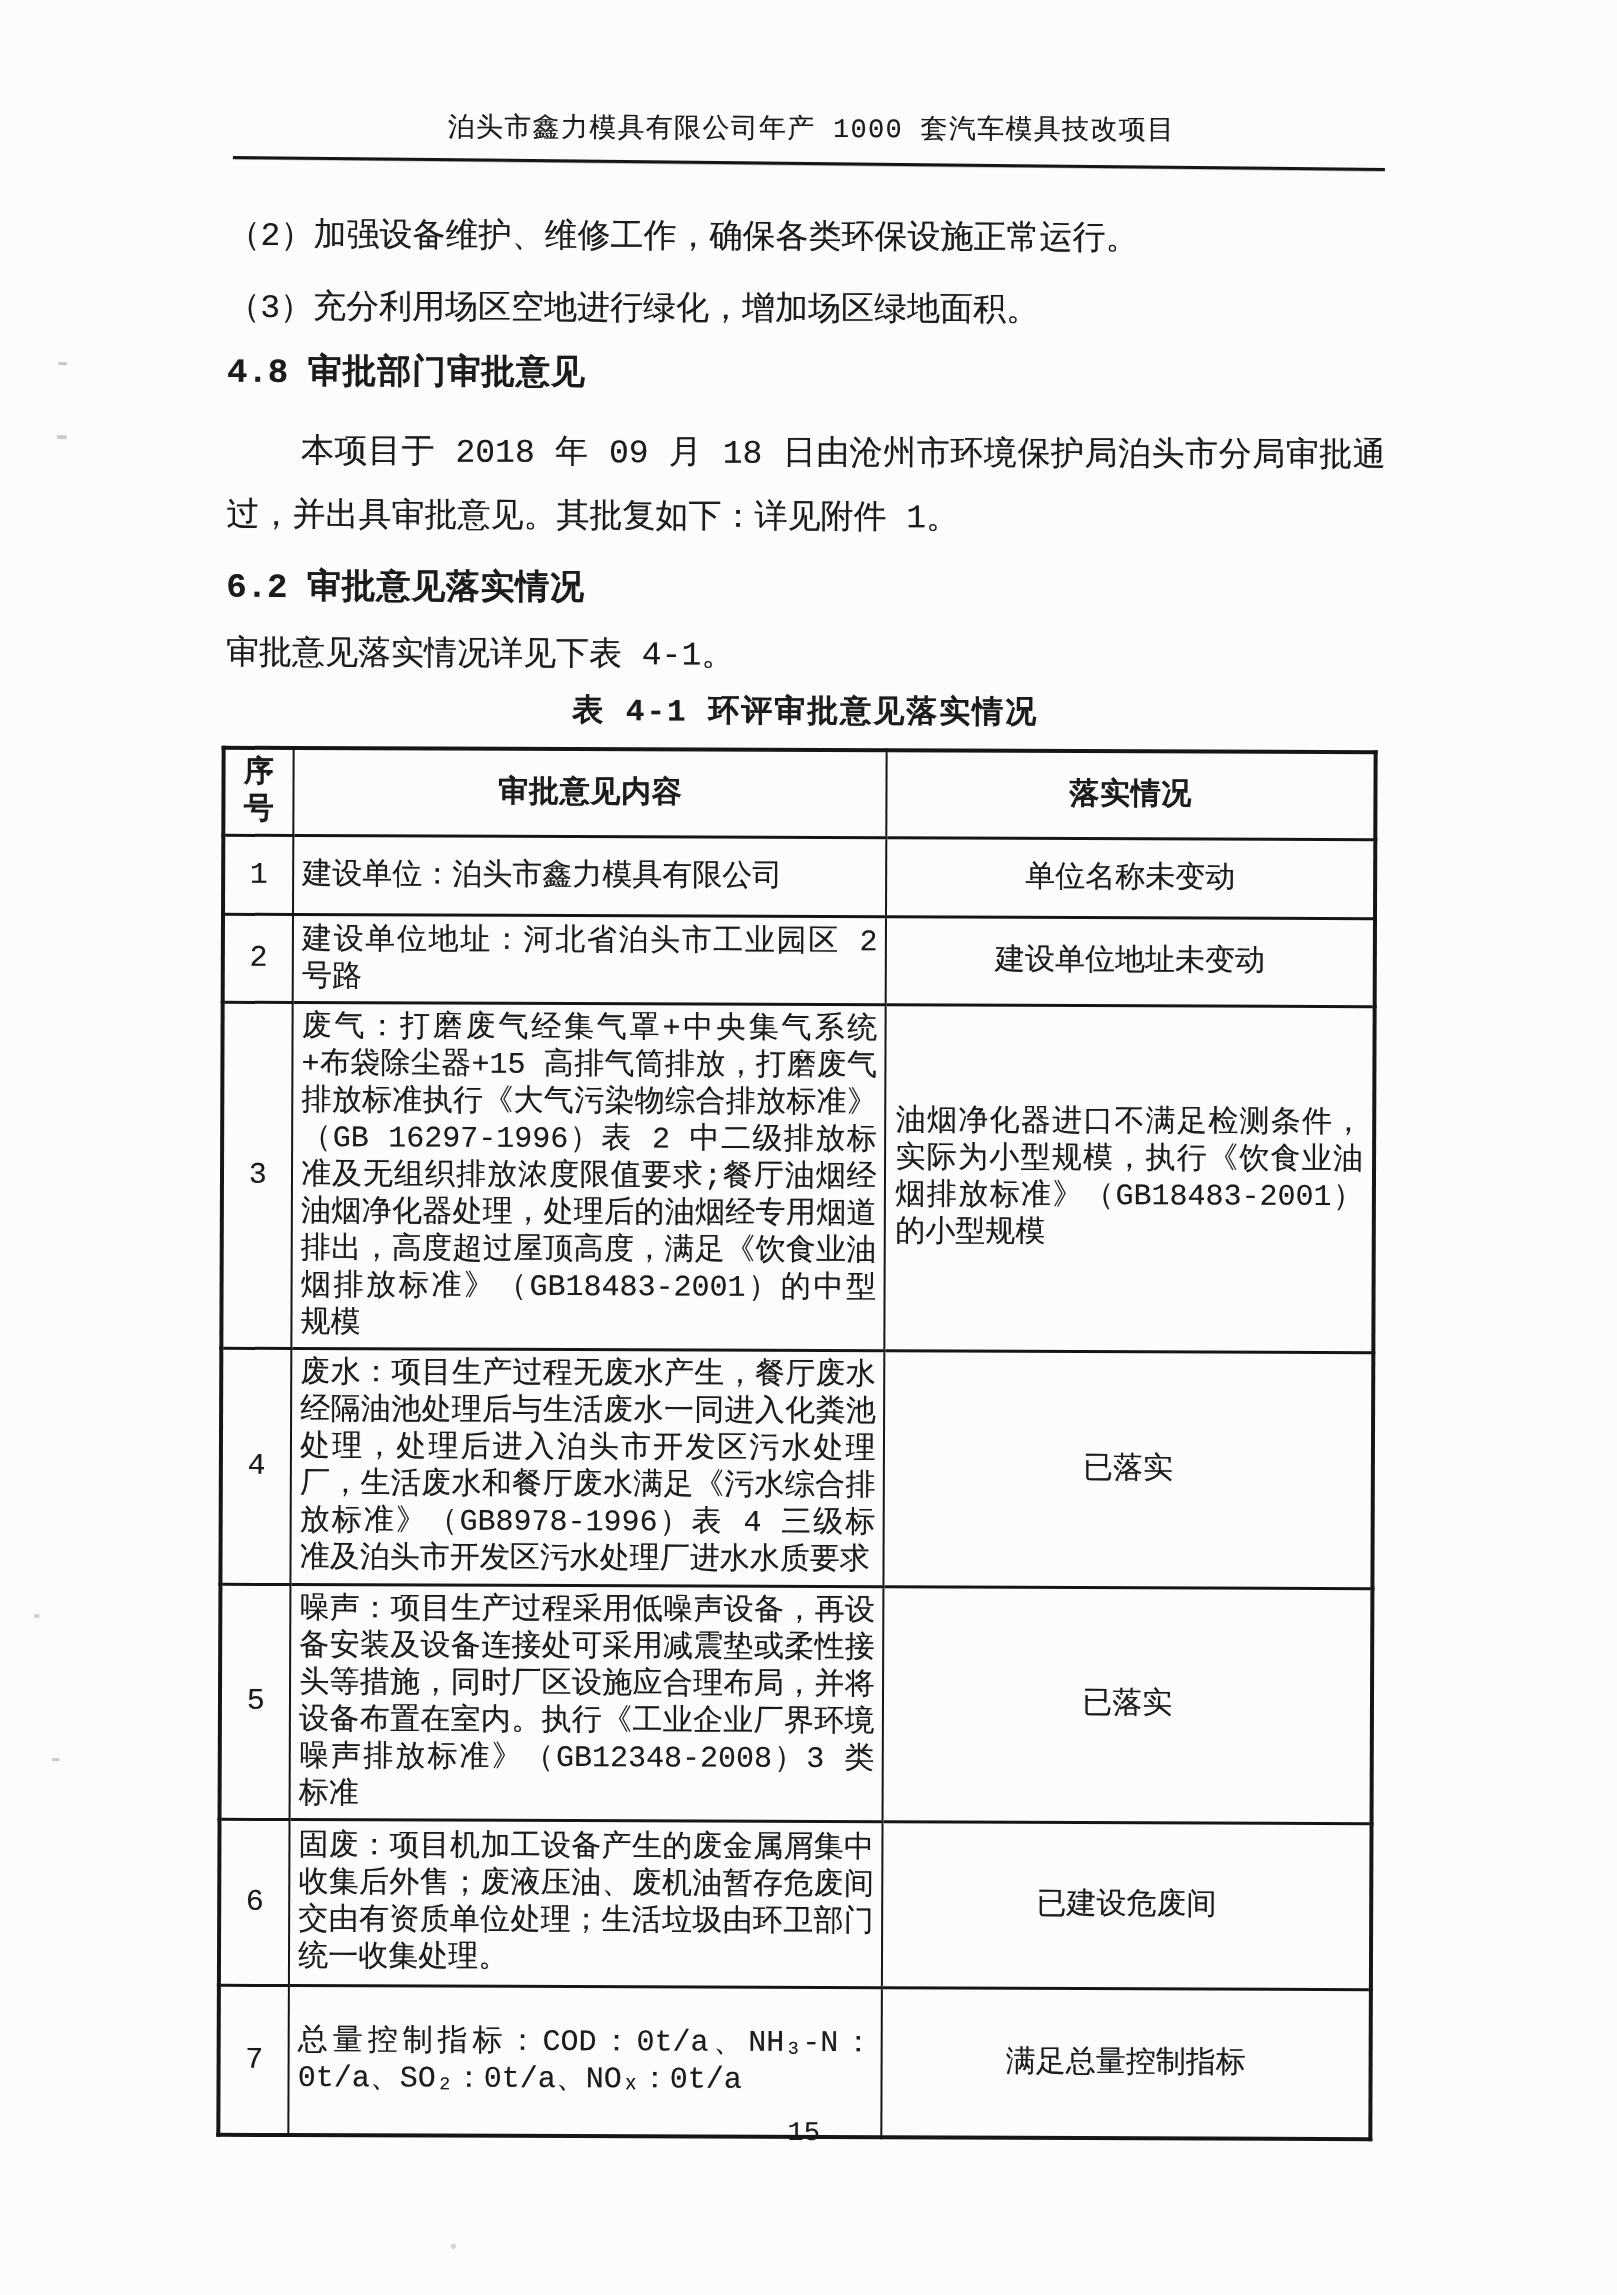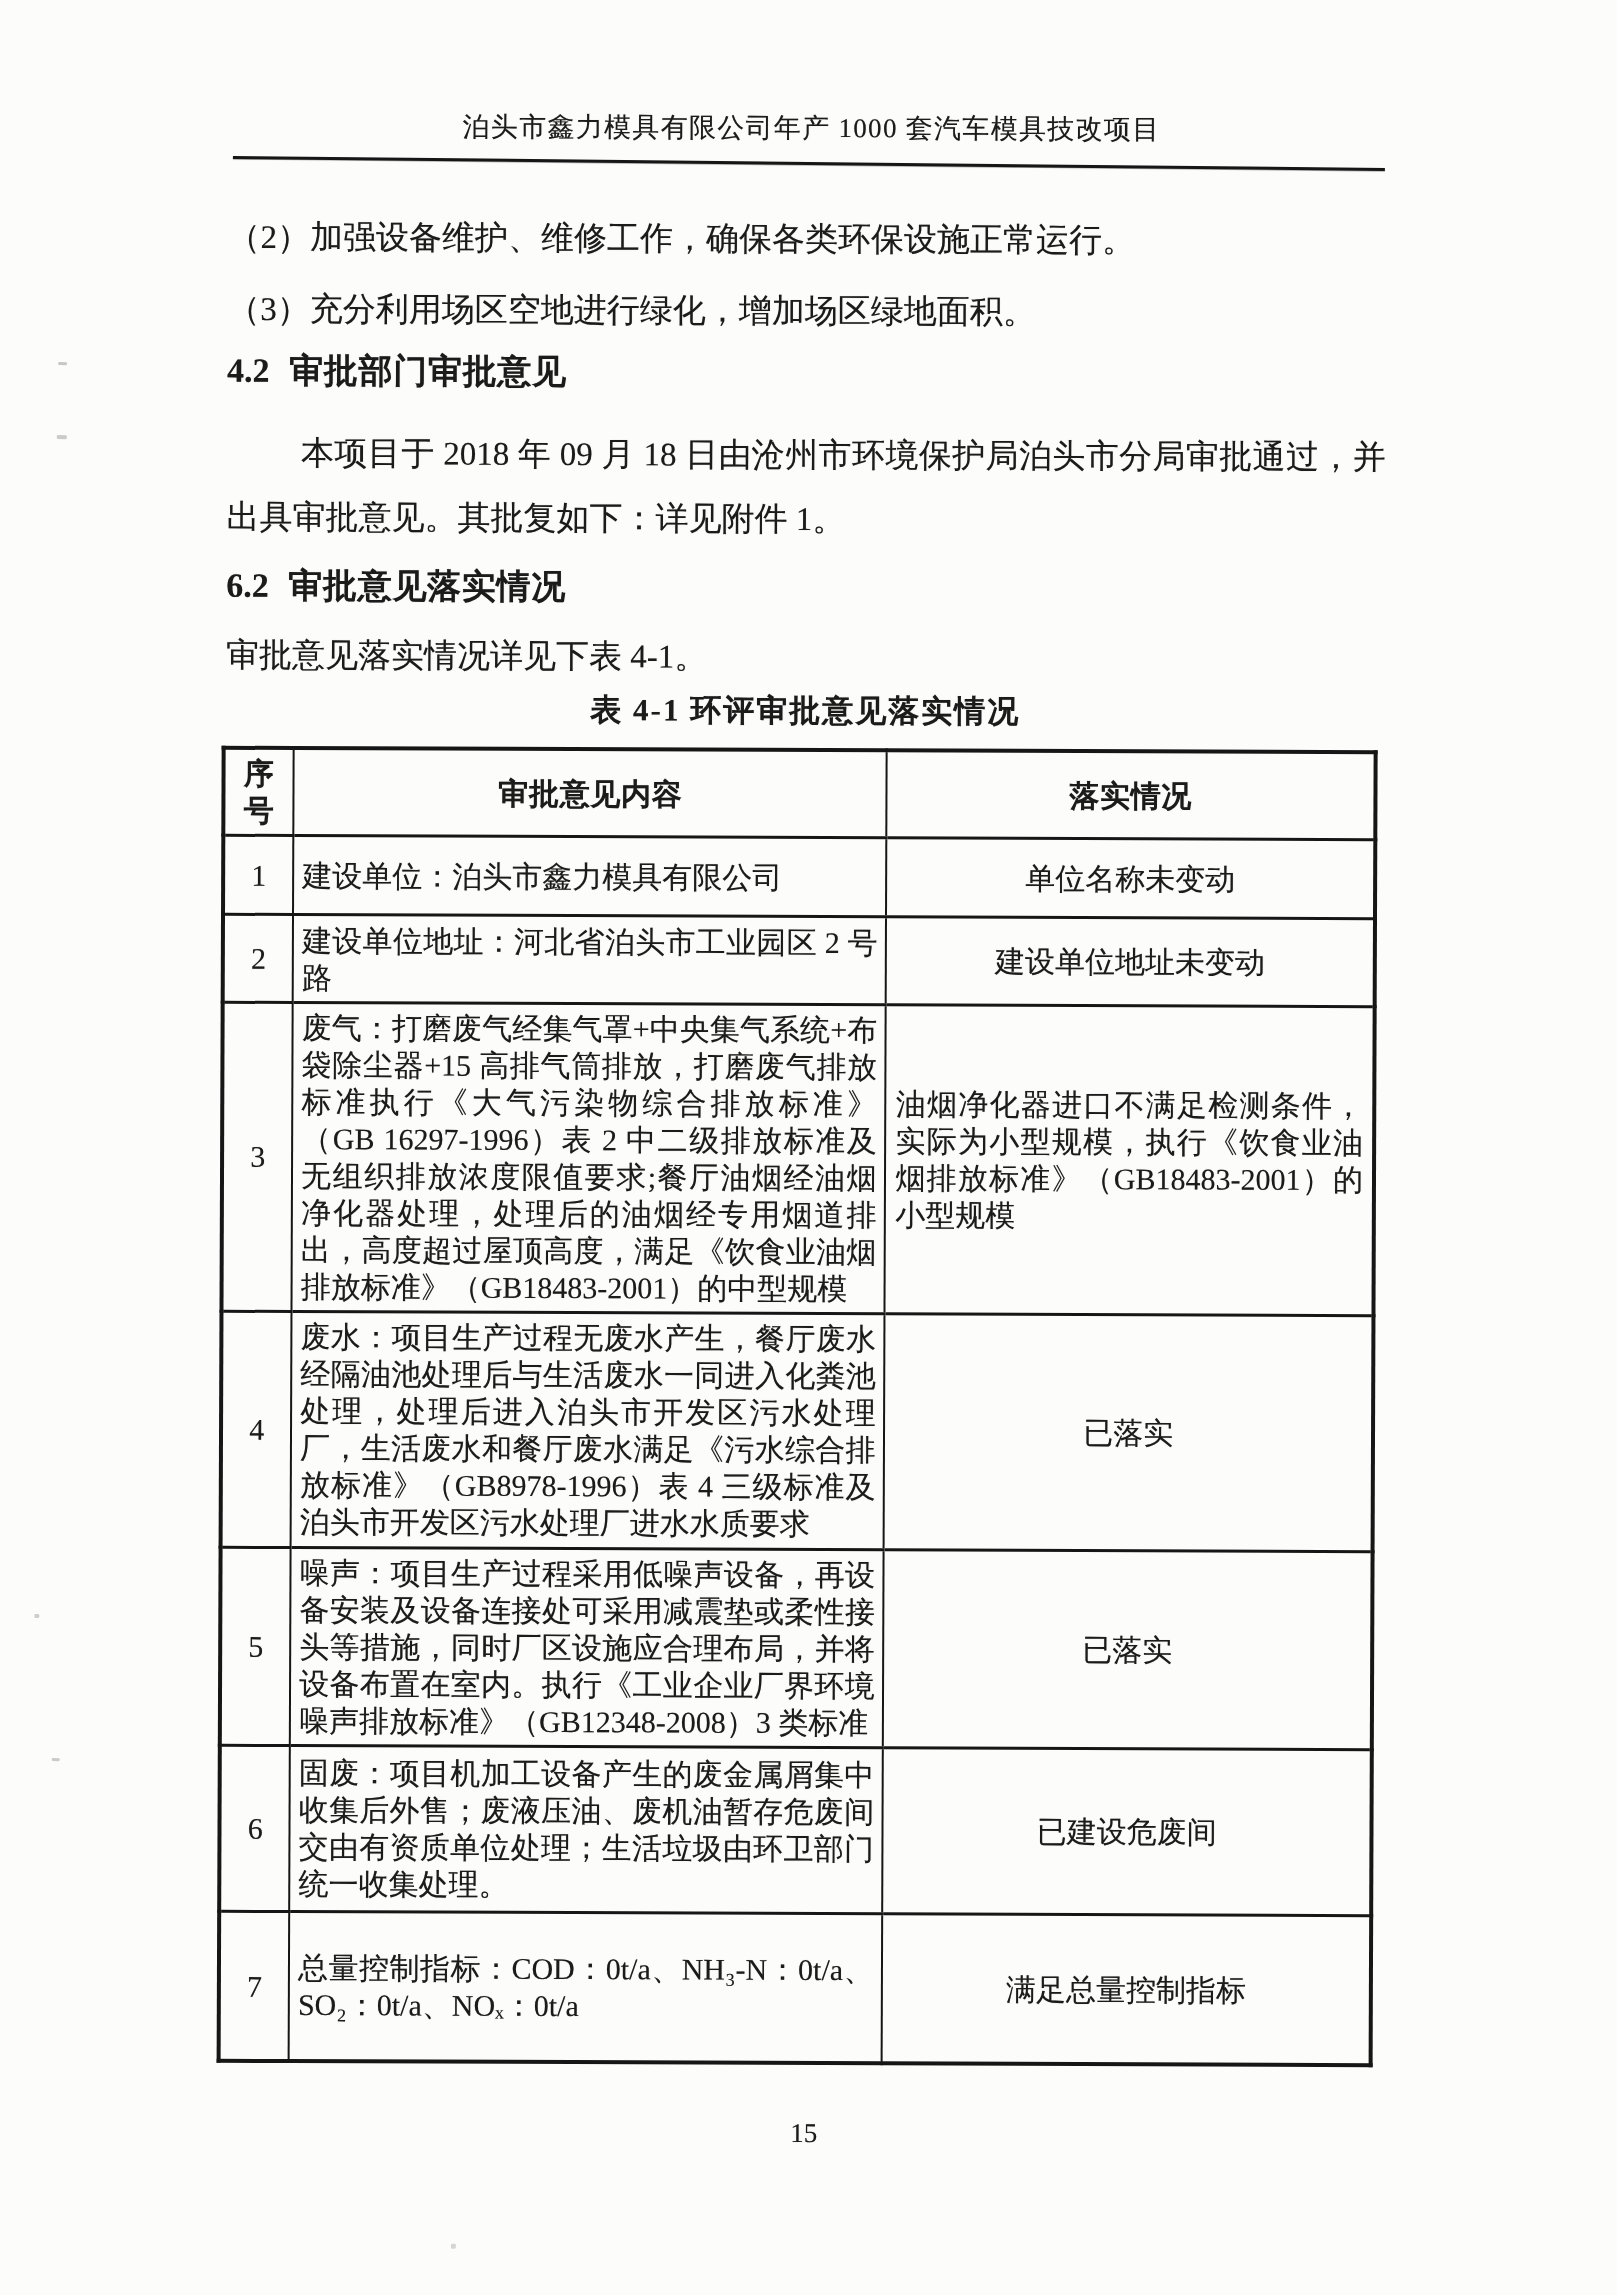--- a/index.html
+++ b/index.html
@@ -6,21 +6,21 @@
     margin: 0;
     padding: 0;
     background: #ffffff;
   }
   .page {
     position: relative;
     width: 1617px;
     height: 2295px;
     background: #fcfcfa;
     overflow: hidden;
-    font-family: Liberation Serif, serif;
+    font-family: Liberation Mono, monospace;
     color: #1b1b1b;
   }
   
   .scan {
     position: absolute;
     inset: 0;
     transform: rotate(0.22deg);
     transform-origin: 50% 40%;
   }
   .ink {
@@ -147,21 +147,21 @@
 <div class="page">
   <div class="scan">
 
     <div class="header-title ink">泊头市鑫力模具有限公司年产 1000 套汽车模具技改项目</div>
     <div class="header-rule"></div>
 
     <div class="body-text list-line ink" style="top:207px;">（2）加强设备维护、维修工作，确保各类环保设施正常运行。</div>
     <div class="body-text list-line ink" style="top:279px;">（3）充分利用场区空地进行绿化，增加场区绿地面积。</div>
 
     <div class="section-heading ink" style="top:350px;">
-      <span class="sec-num">4.2</span><span>审批部门审批意见</span>
+      <span class="sec-num">4.8</span><span>审批部门审批意见</span>
     </div>
 
     <div class="body-text indent2 ink" style="top:423px;">本项目于 2018 年 09 月 18 日由沧州市环境保护局泊头市分局审批通过，并出具审批意见。其批复如下：详见附件 1。</div>
 
     <div class="section-heading ink" style="top:565px;">
       <span class="sec-num">6.2</span><span>审批意见落实情况</span>
     </div>
 
     <div class="body-text list-line ink" style="top:625px;">审批意见落实情况详见下表 4-1。</div>
 

